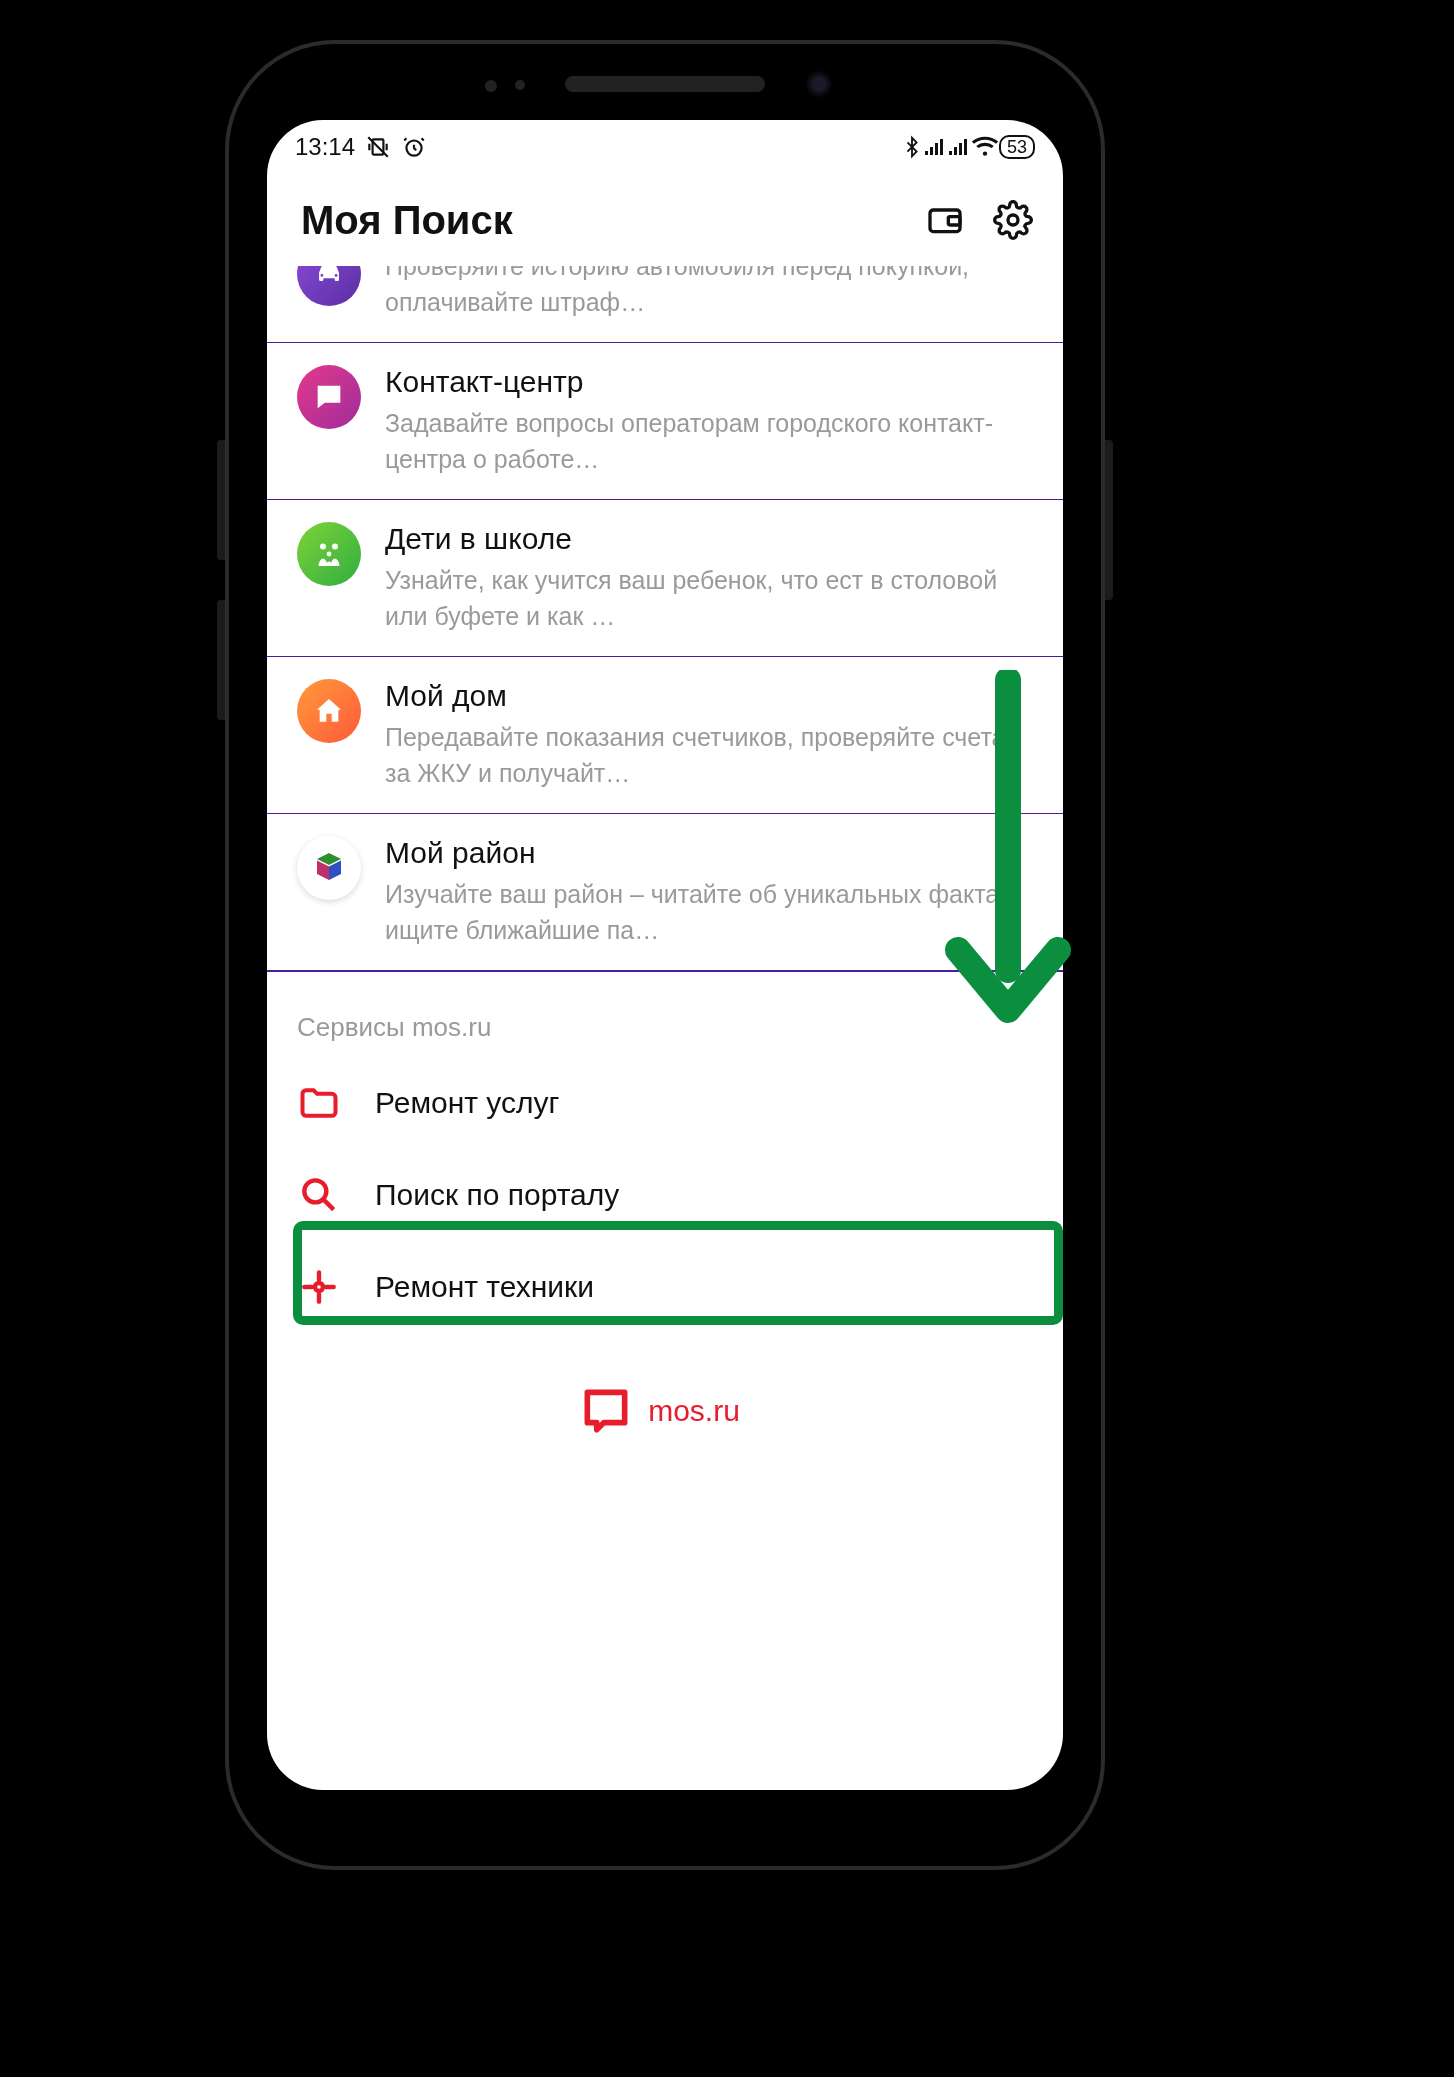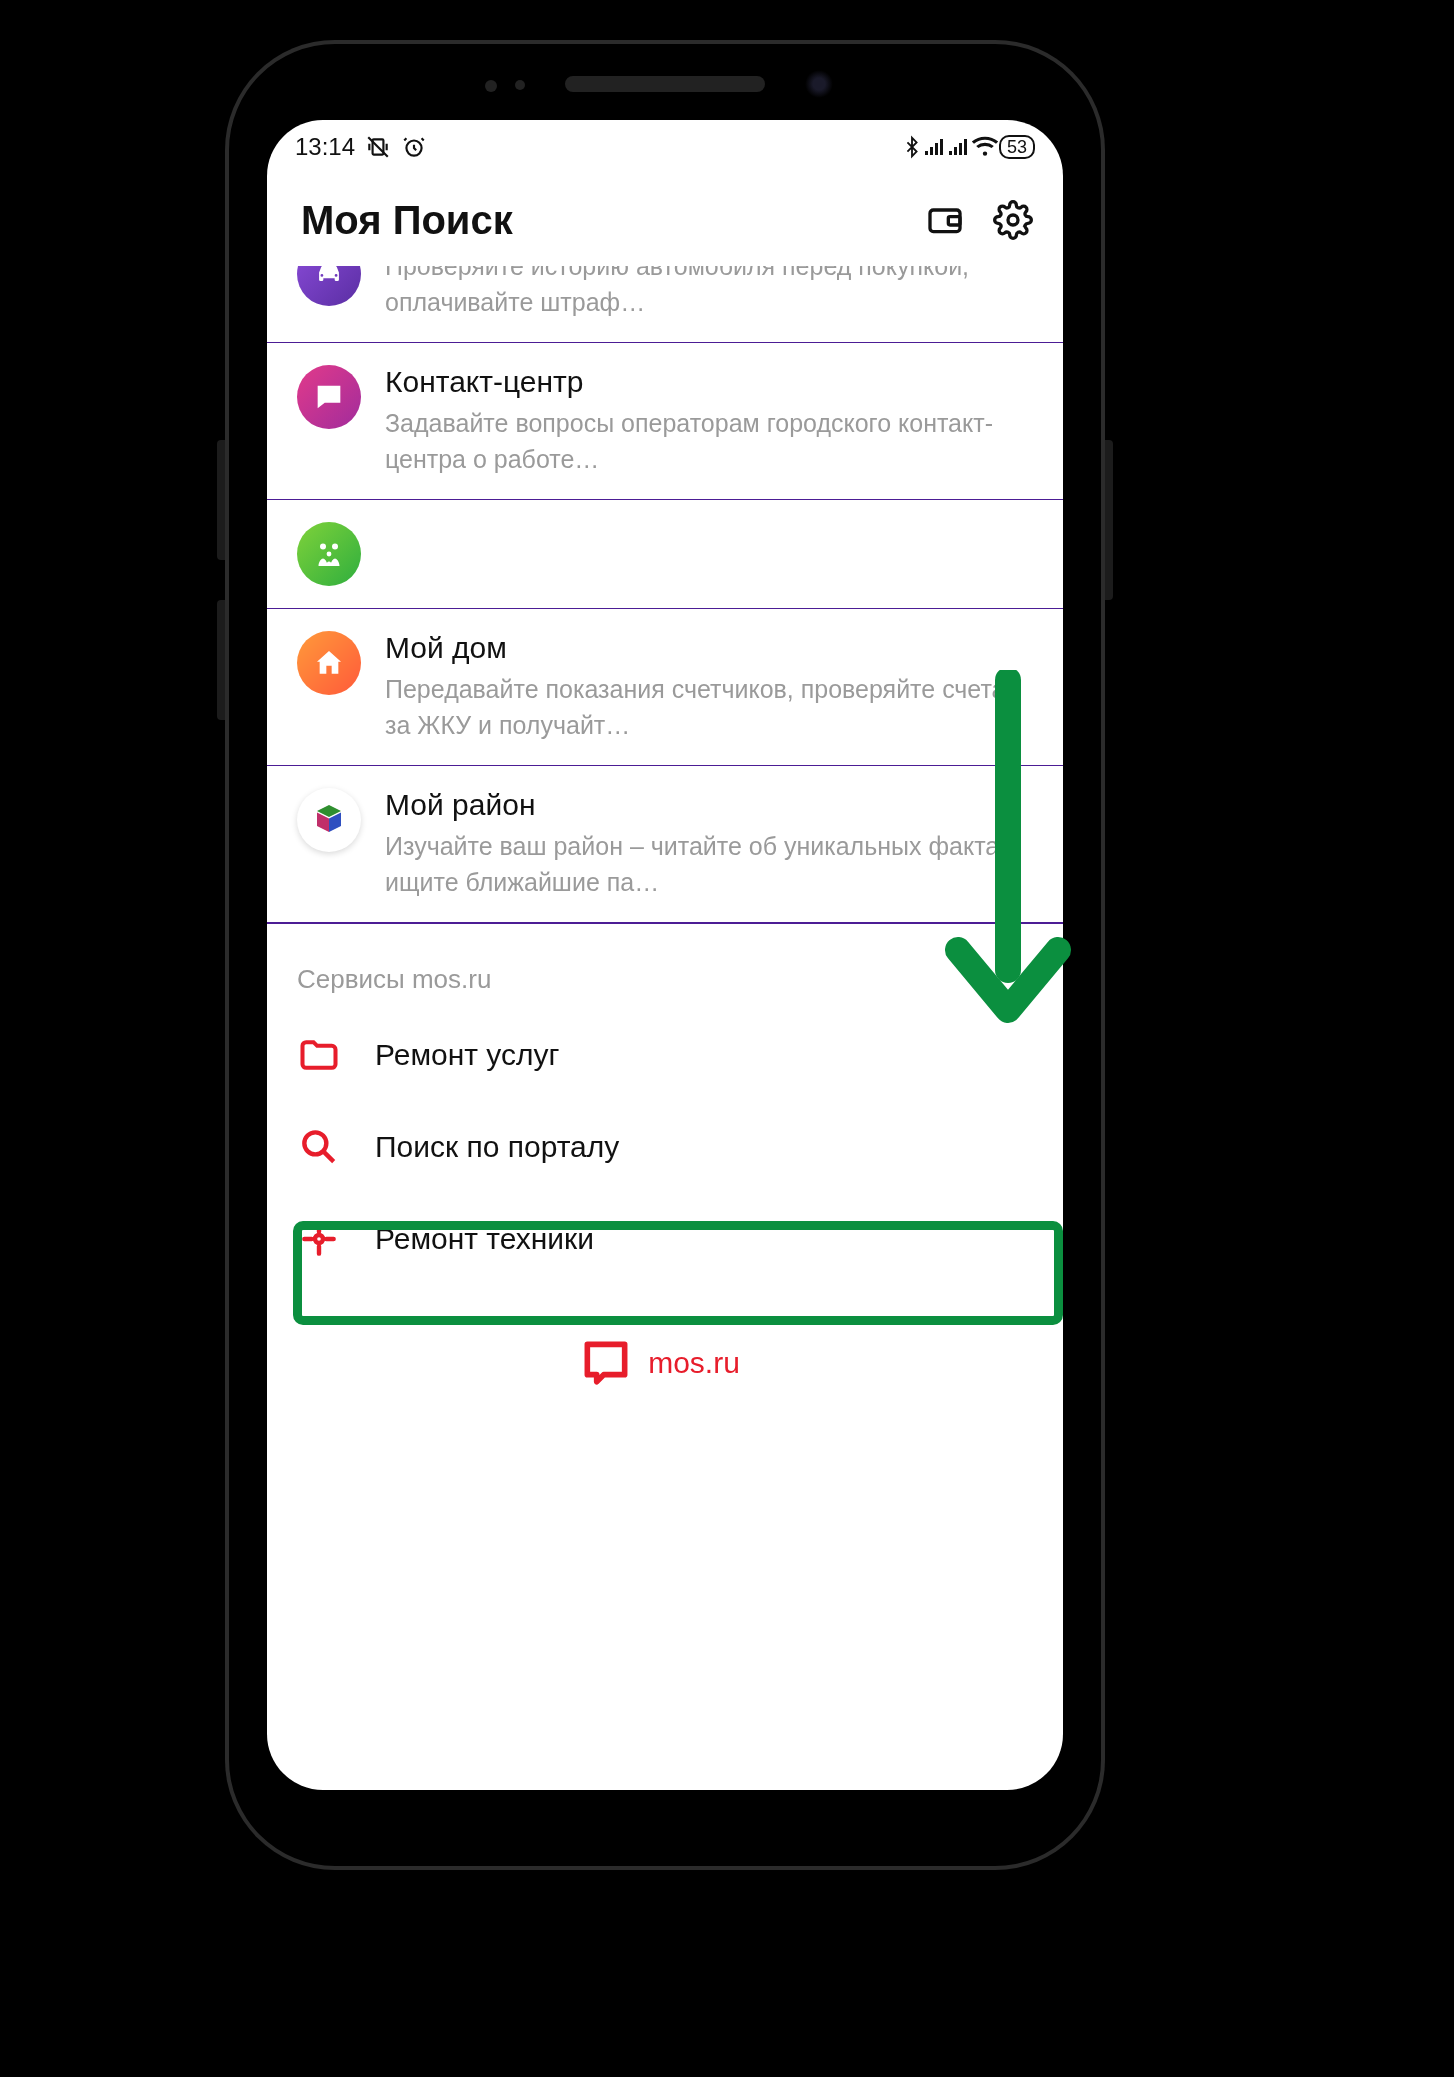--- a/index.html
+++ b/index.html
@@ -264,20 +264,24 @@
 
           <div class="row">
             <div class="avatar g-green">
               <svg width="36" height="36" viewBox="0 0 24 24" fill="#fff">
                   <circle cx="8" cy="7" r="2"></circle>
                   <circle cx="16" cy="7" r="2"></circle>
                   <circle cx="12" cy="12" r="1.6"></circle>
                   <path d="M5 20c0-3 2-5 3-5s3 2 3 5M13 20c0-3 2-5 3-5s3 2 3 5M10 20c0-2 1-3 2-3s2 1 2 3"></path>
                 </svg>
             </div>
+            <div class="texts">
+              <div class="title">Дети в школе</div>
+              <div class="sub">Узнайте, как учится ваш ребенок, что ест в столовой или буфете и как …</div>
+            </div>
           </div>
 
           <div class="row">
             <div class="avatar g-orange">
               <svg width="32" height="32" viewBox="0 0 24 24" fill="#fff">
                   <path d="M12 3l9 8h-2v9h-5v-6h-4v6H5v-9H3z"></path>
                 </svg>
             </div>
             <div class="texts">
               <div class="title">Мой дом</div>

